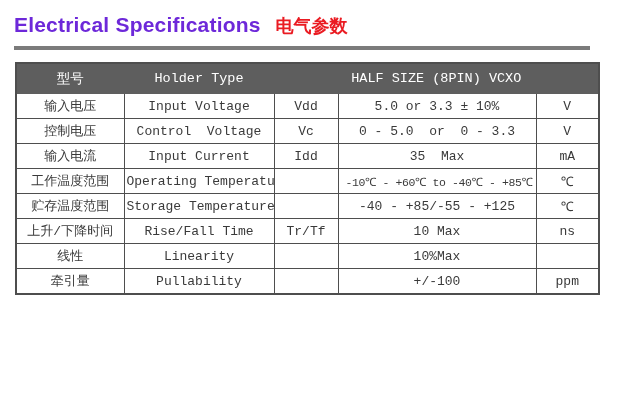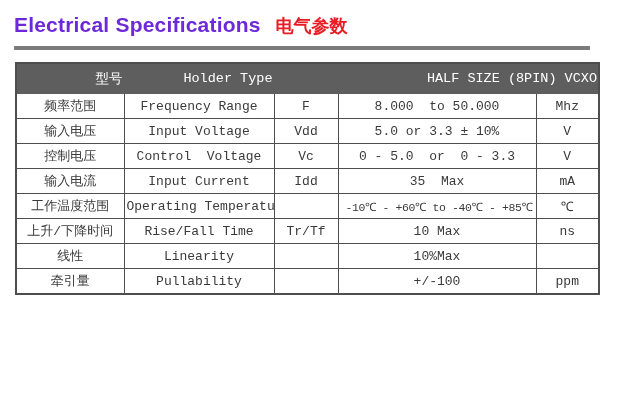--- a/index.html
+++ b/index.html
@@ -53,21 +53,20 @@
   }
   table.spec-table th {
     background: #5e5e5e;
     color: #ffffff;
     font-weight: normal;
     height: 27px;
     font-size: 13.5px;
     border: 1px solid #5e5e5e;
     white-space: nowrap;
     overflow: hidden;
-    text-align: right;
   }
   table.spec-table td {
     border: 1px solid #4e4e4e;
     height: 24px;
     text-align: center;
     vertical-align: middle;
     font-size: 13px;
     color: #3a3a3a;
     white-space: pre;
     overflow: hidden;
@@ -98,27 +97,20 @@
   </colgroup>
   <thead>
     <tr>
       <th>型号</th>
       <th>Holder Type</th>
       <th colspan="3">HALF SIZE (8PIN) VCXO</th>
     </tr>
   </thead>
   <tbody id="rows">
       <tr>
-        <td>频率范围</td>
-        <td>Frequency Range</td>
-        <td>F</td>
-        <td>8.000  to 50.000</td>
-        <td>Mhz</td>
-      </tr>
-      <tr>
         <td>输入电压</td>
         <td>Input Voltage</td>
         <td>Vdd</td>
         <td>5.0 or 3.3 ± 10%</td>
         <td>V</td>
       </tr>
       <tr>
         <td>控制电压</td>
         <td>Control  Voltage</td>
         <td>Vc</td>
@@ -133,20 +125,27 @@
         <td>mA</td>
       </tr>
       <tr>
         <td>工作温度范围</td>
         <td>Operating Temperature</td>
         <td></td>
         <td class="small">-10℃ - +60℃ to -40℃ - +85℃</td>
         <td>℃</td>
       </tr>
       <tr>
+        <td>贮存温度范围</td>
+        <td>Storage Temperature</td>
+        <td></td>
+        <td>-40 - +85/-55 - +125</td>
+        <td>℃</td>
+      </tr>
+      <tr>
         <td>上升/下降时间</td>
         <td>Rise/Fall Time</td>
         <td>Tr/Tf</td>
         <td>10 Max</td>
         <td>ns</td>
       </tr>
       <tr>
         <td>线性</td>
         <td>Linearity</td>
         <td></td>

